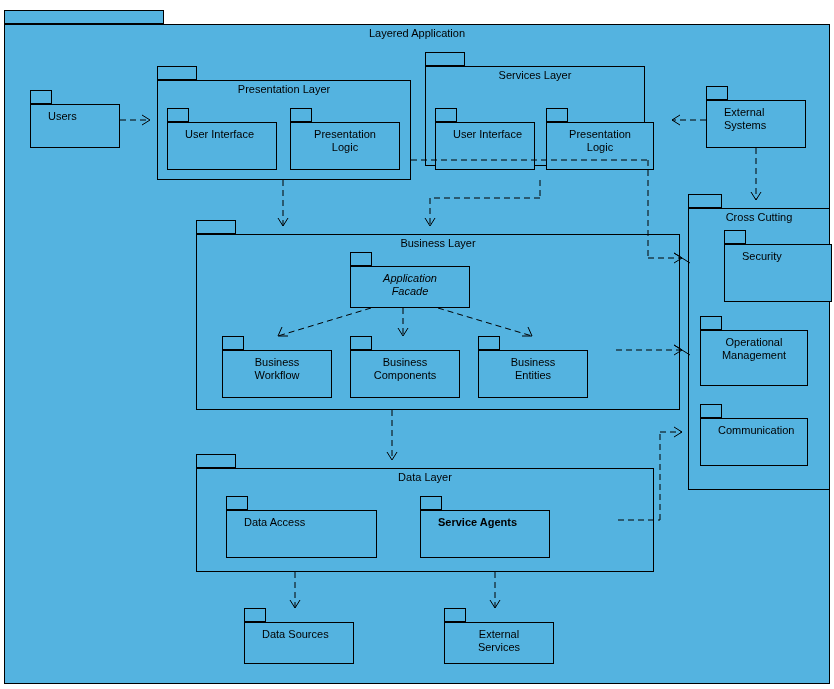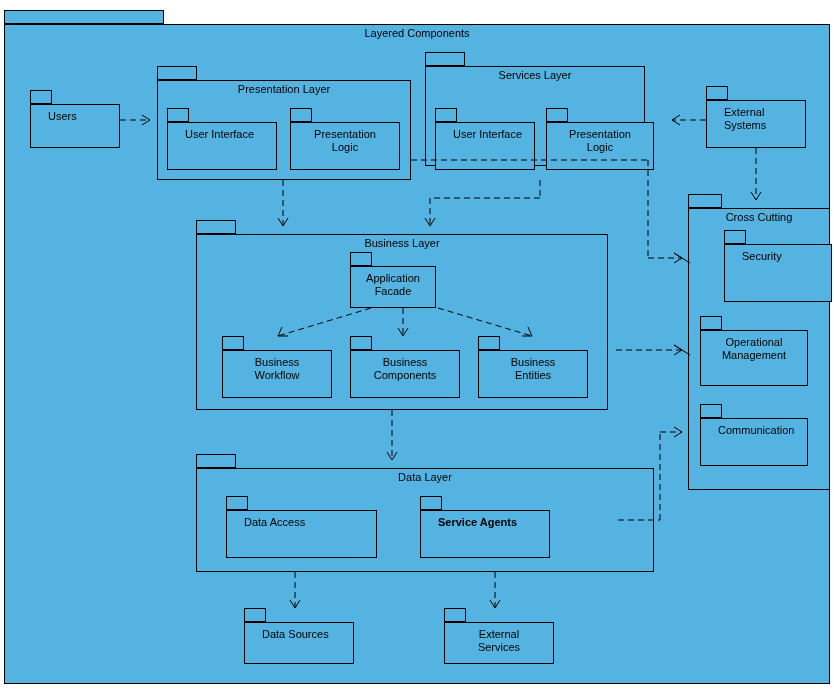--- a/index.html
+++ b/index.html
@@ -76,21 +76,21 @@
   }
 </style>
 </head>
 <body>
 
 <div class="canvas">
 
   <div class="pkg" style="left:4px; top:24px; width:826px; height:660px;">
     <div class="tab" style="width:160px;"></div>
     <div class="body"></div>
-    <div class="title">Layered Components</div>
+    <div class="title">Layered Application</div>
   </div>
 
   <div class="pkg small" style="left:30px; top:104px; width:90px; height:44px;">
     <div class="tab" style="width:22px;"></div>
     <div class="body"></div>
     <div class="title left">Users</div>
   </div>
 
   <div class="pkg" style="left:157px; top:80px; width:254px; height:100px;">
     <div class="tab" style="width:40px;"></div>
@@ -127,26 +127,26 @@
 Logic</div>
   </div>
 
   <div class="pkg small" style="left:706px; top:100px; width:100px; height:48px;">
     <div class="tab" style="width:22px;"></div>
     <div class="body"></div>
     <div class="title left">External
 Systems</div>
   </div>
 
-  <div class="pkg" style="left:196px; top:234px; width:412px; height:176px;">
+  <div class="pkg" style="left:196px; top:234px; width:484px; height:176px;">
     <div class="tab" style="width:40px;"></div>
     <div class="body"></div>
     <div class="title">Business Layer</div>
   </div>
-  <div class="pkg small" style="left:350px; top:266px; width:86px; height:42px;">
+  <div class="pkg small" style="left:350px; top:266px; width:120px; height:42px;font-style:italic;">
     <div class="tab" style="width:22px;"></div>
     <div class="body"></div>
     <div class="title">Application
 Facade</div>
   </div>
   <div class="pkg small" style="left:222px; top:350px; width:110px; height:48px;">
     <div class="tab" style="width:22px;"></div>
     <div class="body"></div>
     <div class="title">Business
 Workflow</div>

